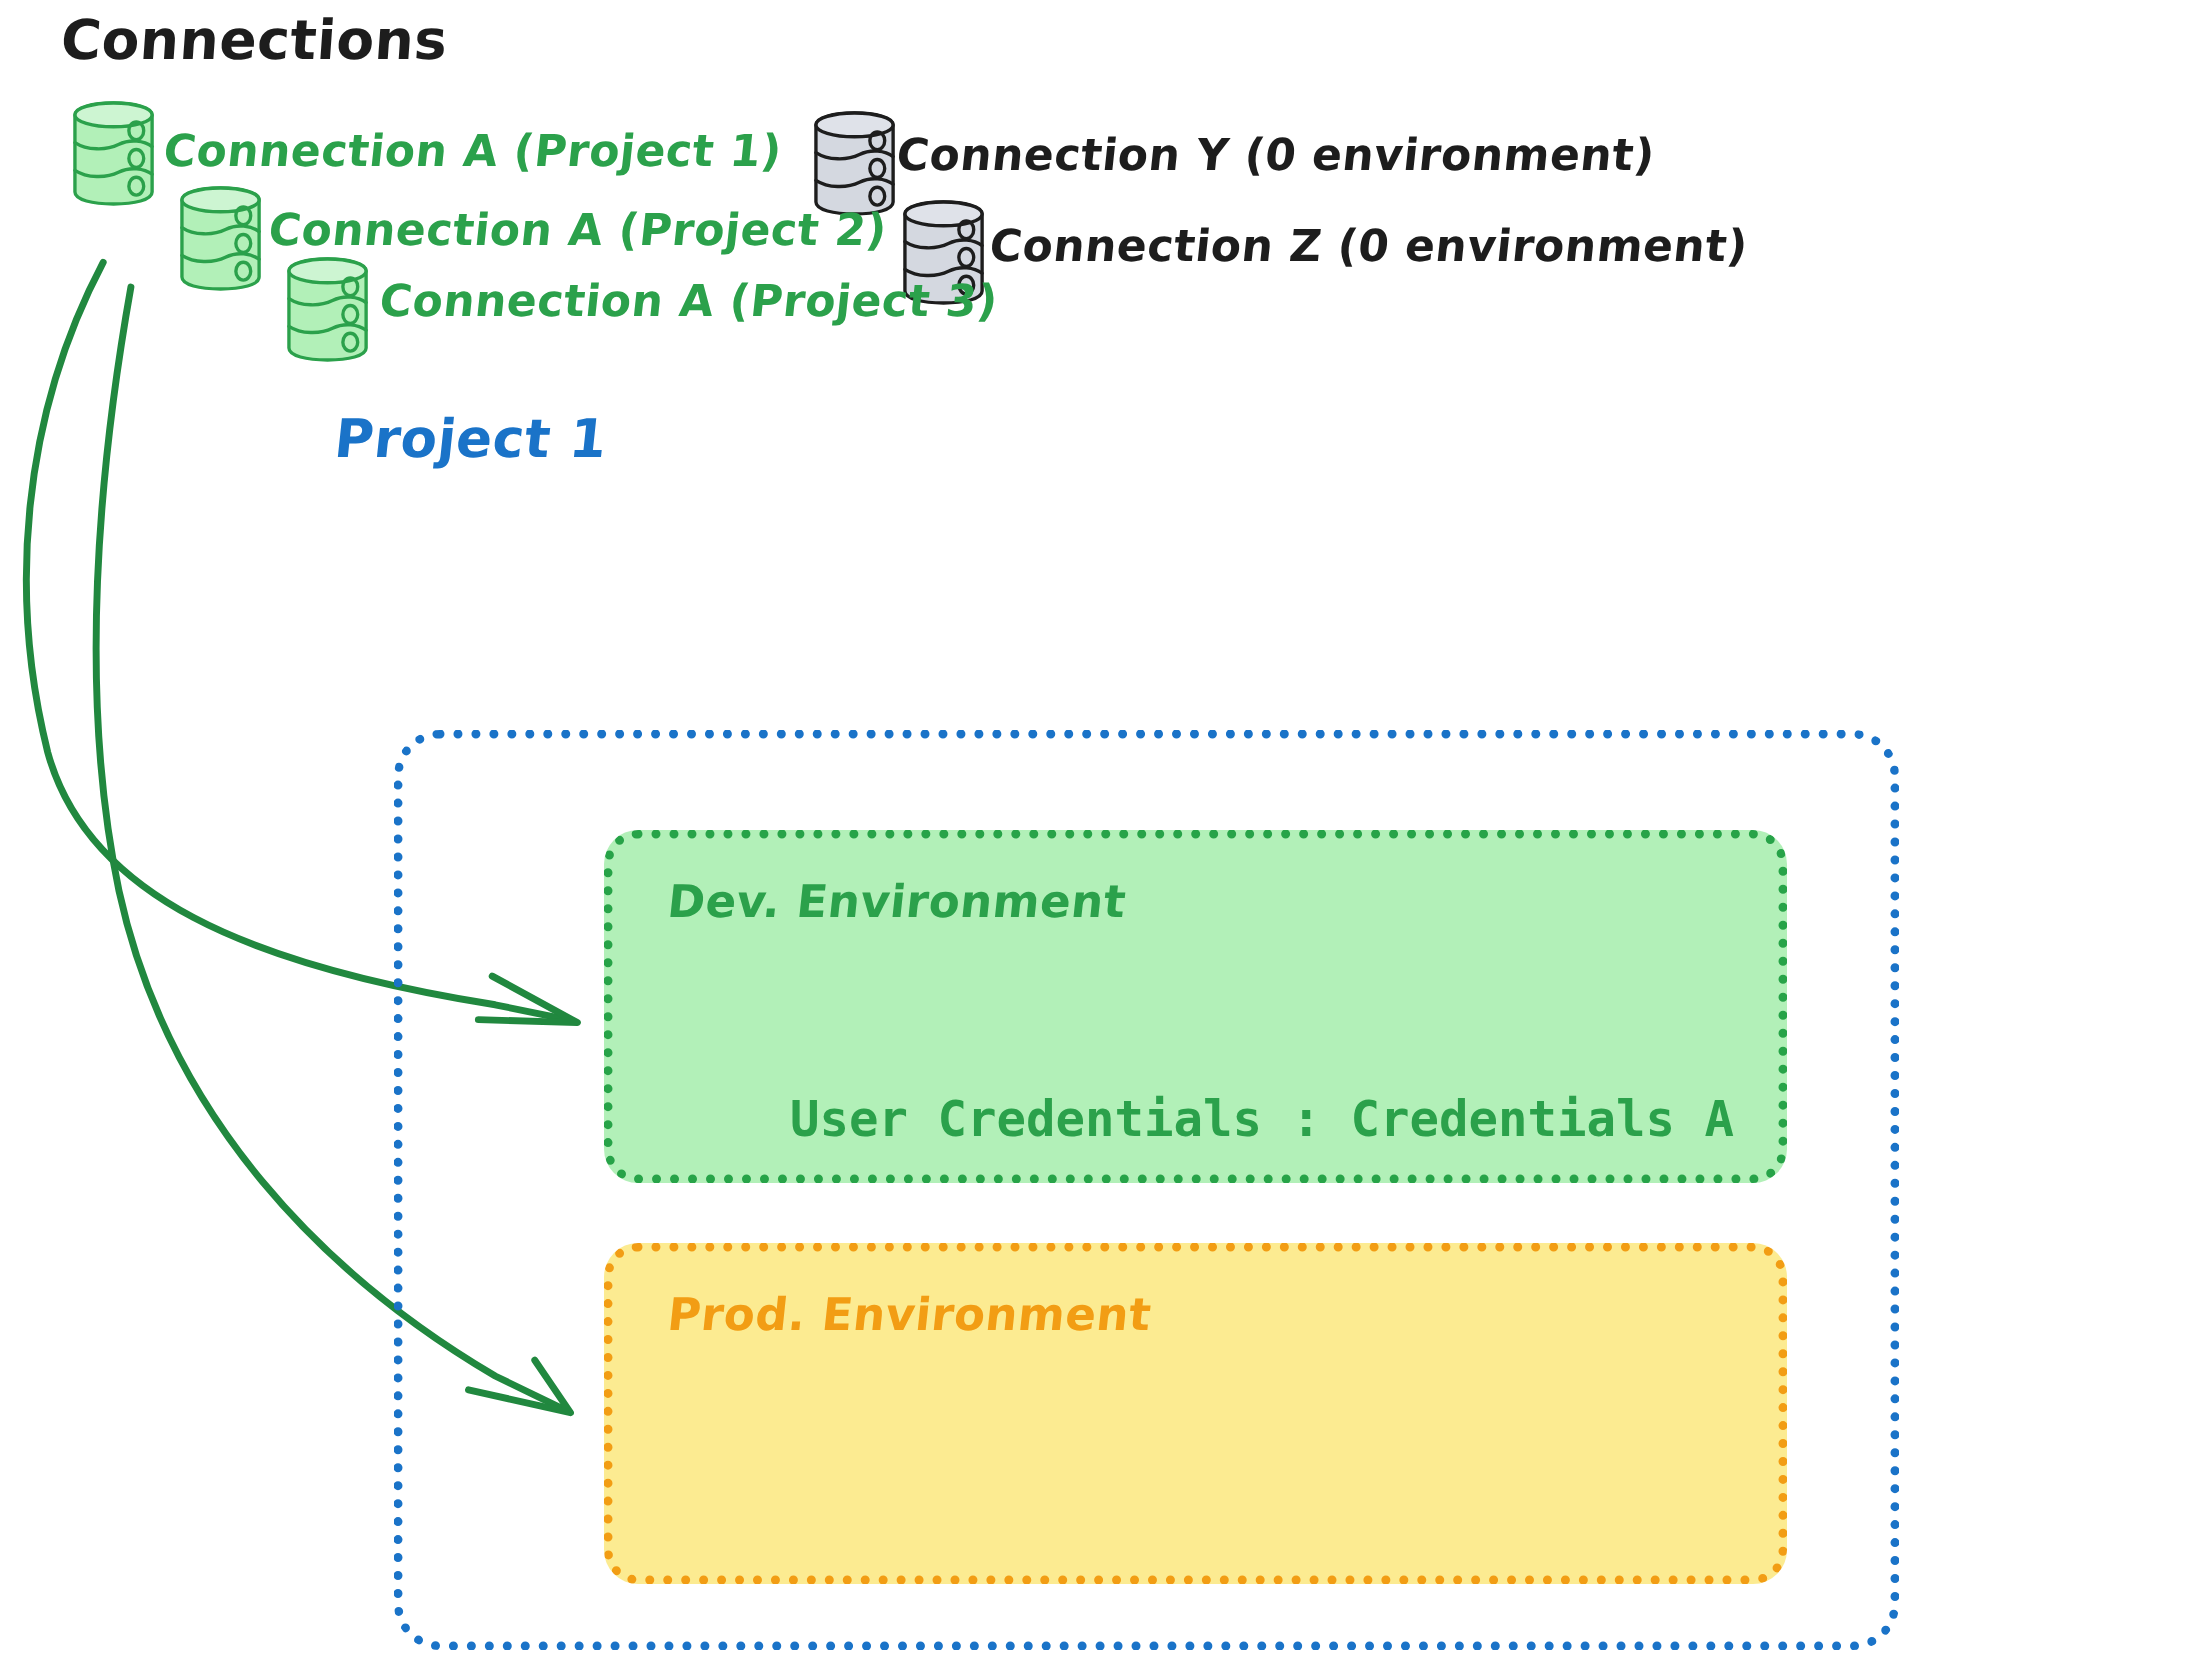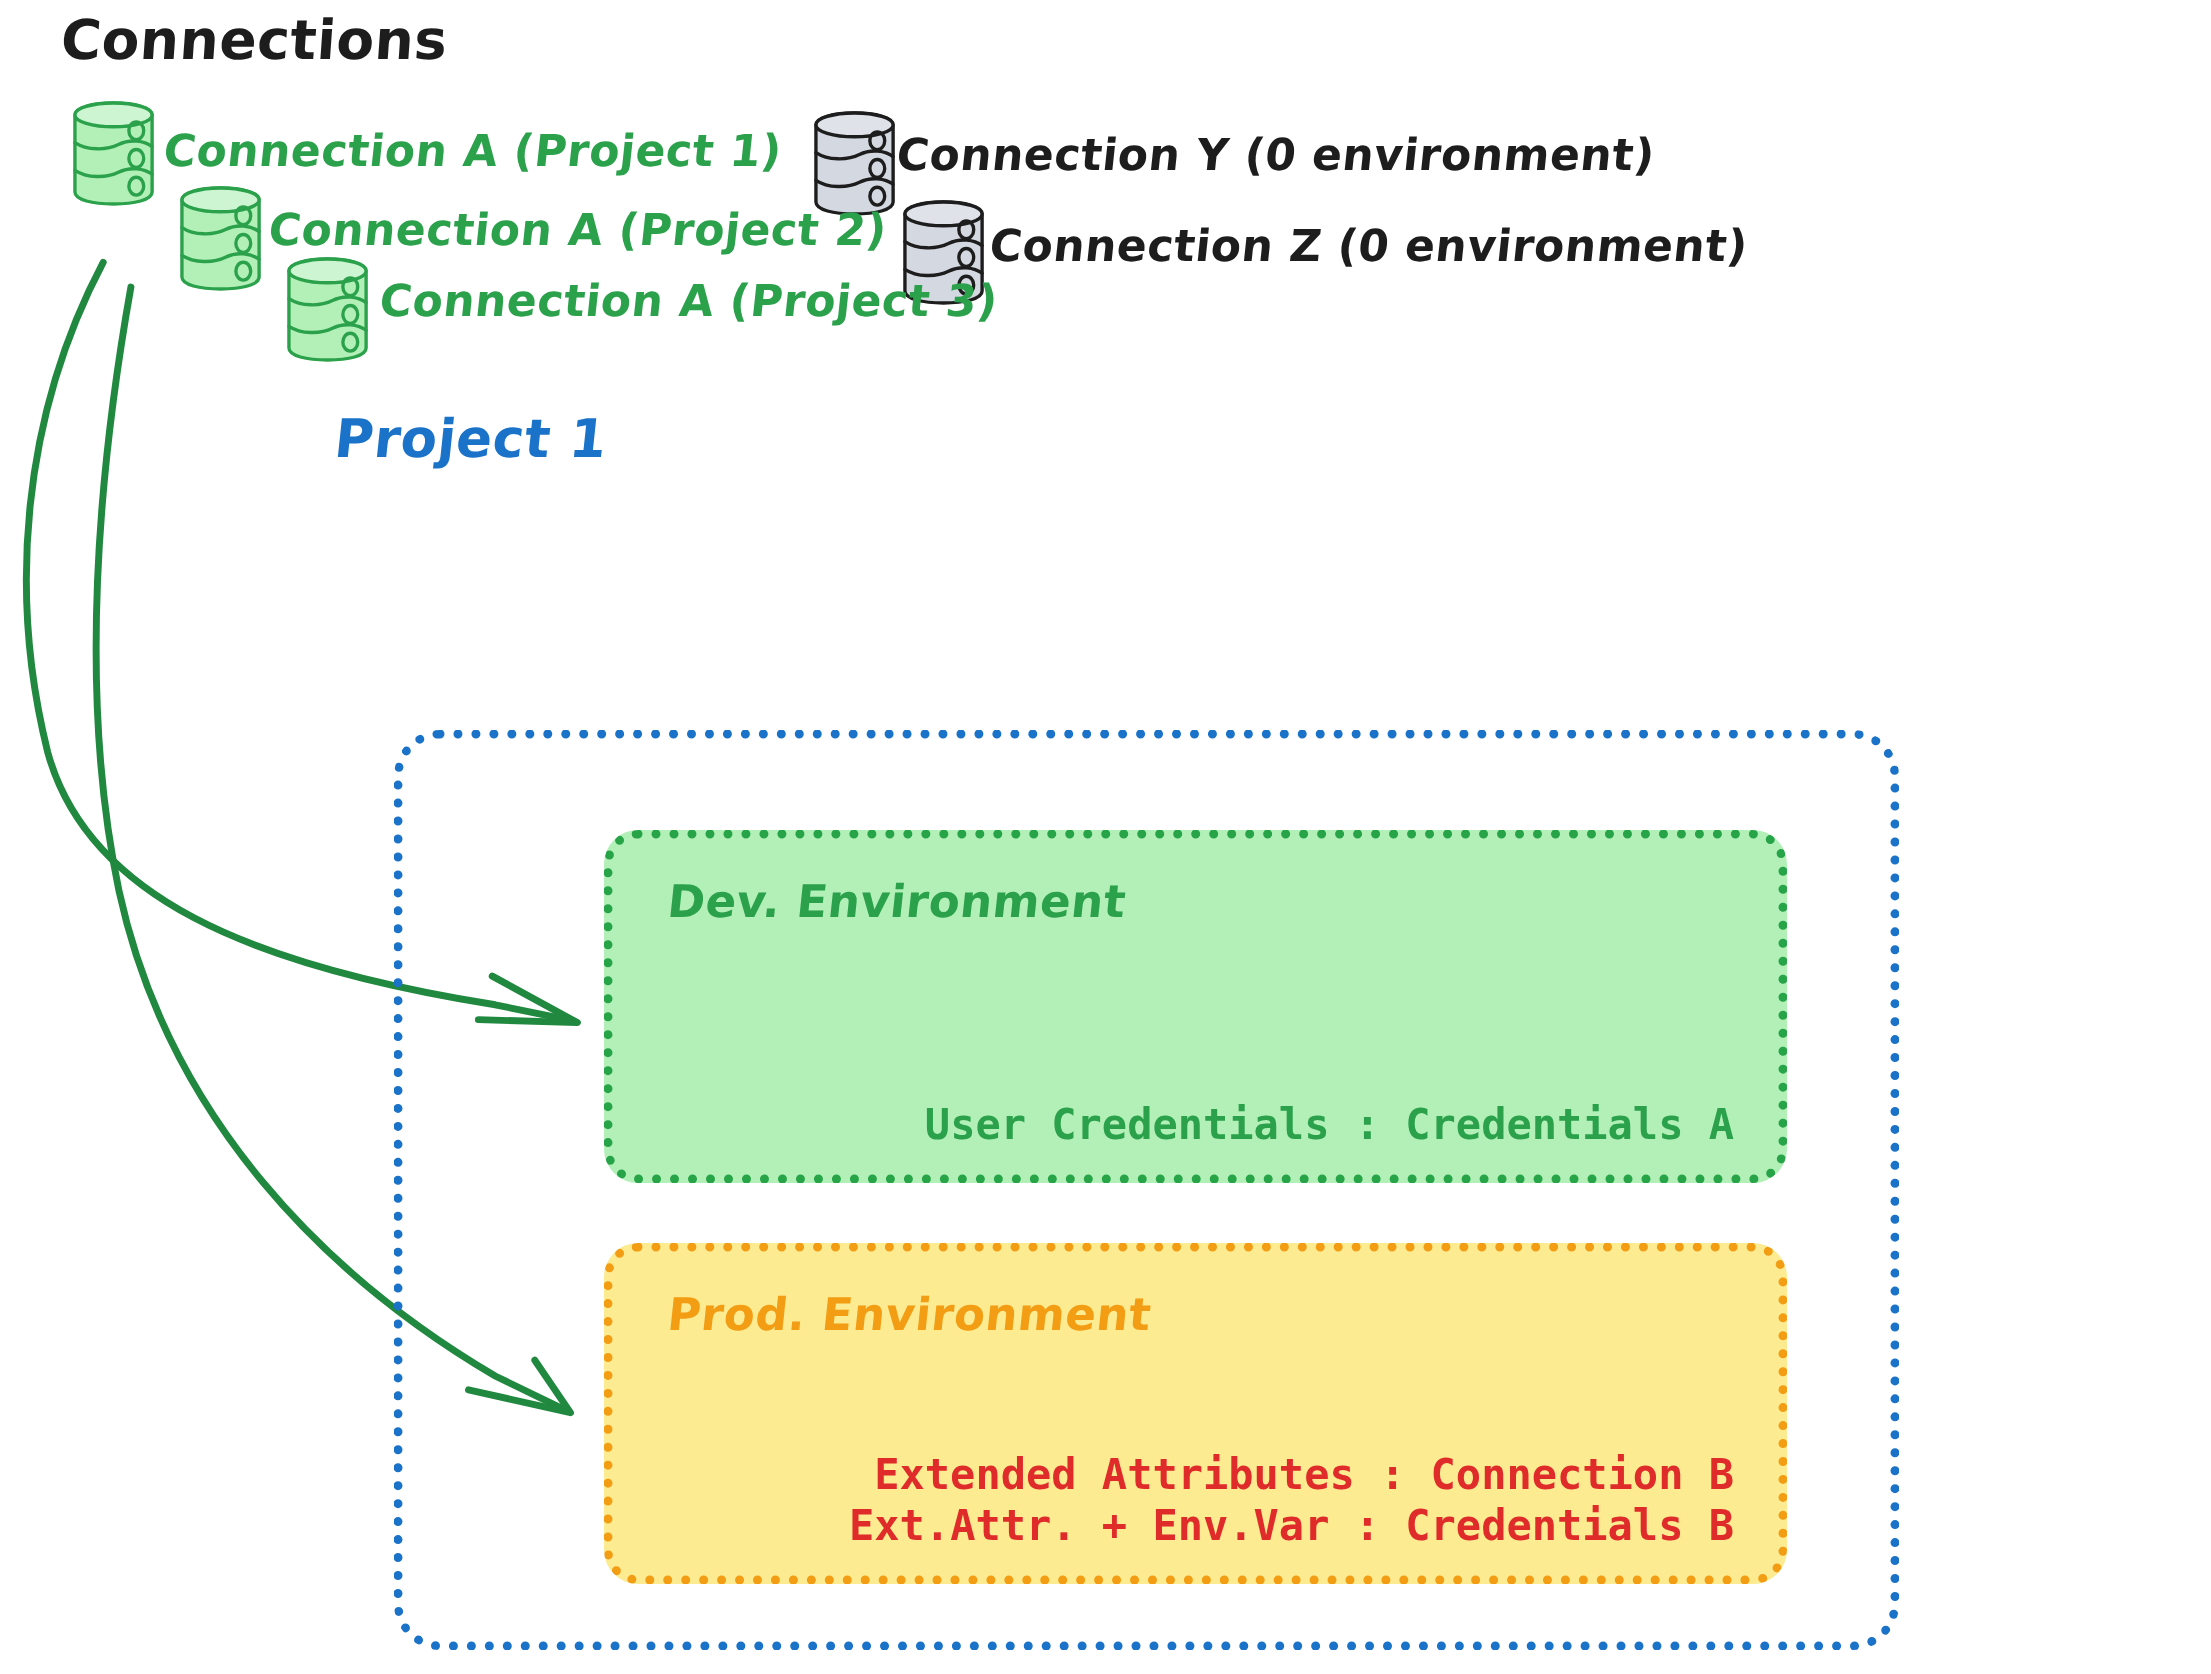--- a/index.html
+++ b/index.html
@@ -109,21 +109,21 @@
   .env-title.dev-t { color: #2ba14b; }
   .env-title.prod-t { color: #f29d14; }
 
   .env-lines {
     position: absolute;
     right: 44px;
     bottom: 24px;
     text-align: right;
     line-height: 1.22;
   }
-  .env-lines .mono { font-size: 42px; display: block; }
+  .env-lines .mono { font-size: 49px; display: block; }
   .env-lines.dev-l .mono { color: #2ba14b; }
   .env-lines.prod-l .mono { color: #e02b2b; }
 
   
   #arrows {
     position: absolute;
     left: 0;
     top: 0;
     width: 2212px;
     height: 1674px;
@@ -226,20 +226,16 @@
 
   <div class="env-box dev">
     <div class="env-title hand dev-t">Dev. Environment</div>
     <div class="env-lines dev-l">
       <span class="mono">User Credentials : Credentials A</span>
     </div>
   </div>
 
   <div class="env-box prod">
     <div class="env-title hand prod-t">Prod. Environment</div>
-    <div class="env-lines prod-l">
-      <span class="mono">Extended Attributes : Connection B</span>
-      <span class="mono">Ext.Attr. + Env.Var : Credentials B</span>
-    </div>
   </div>
 
 </div>
 
 
 </body></html>

